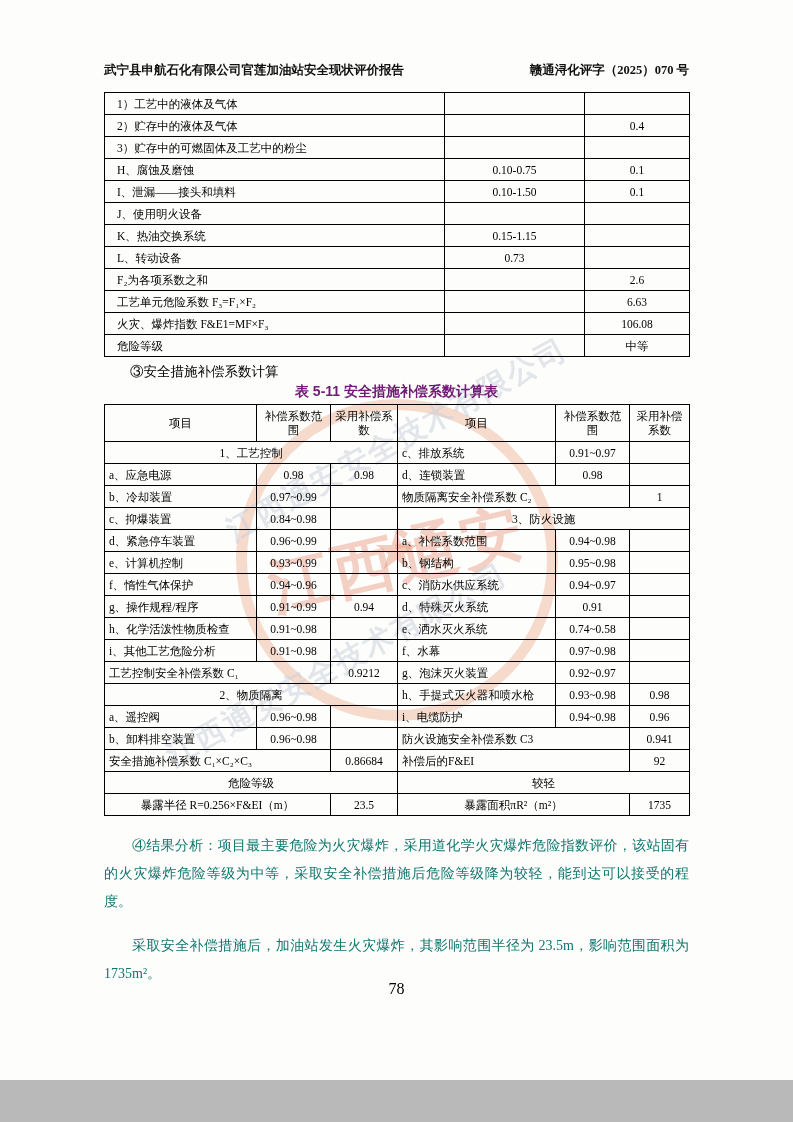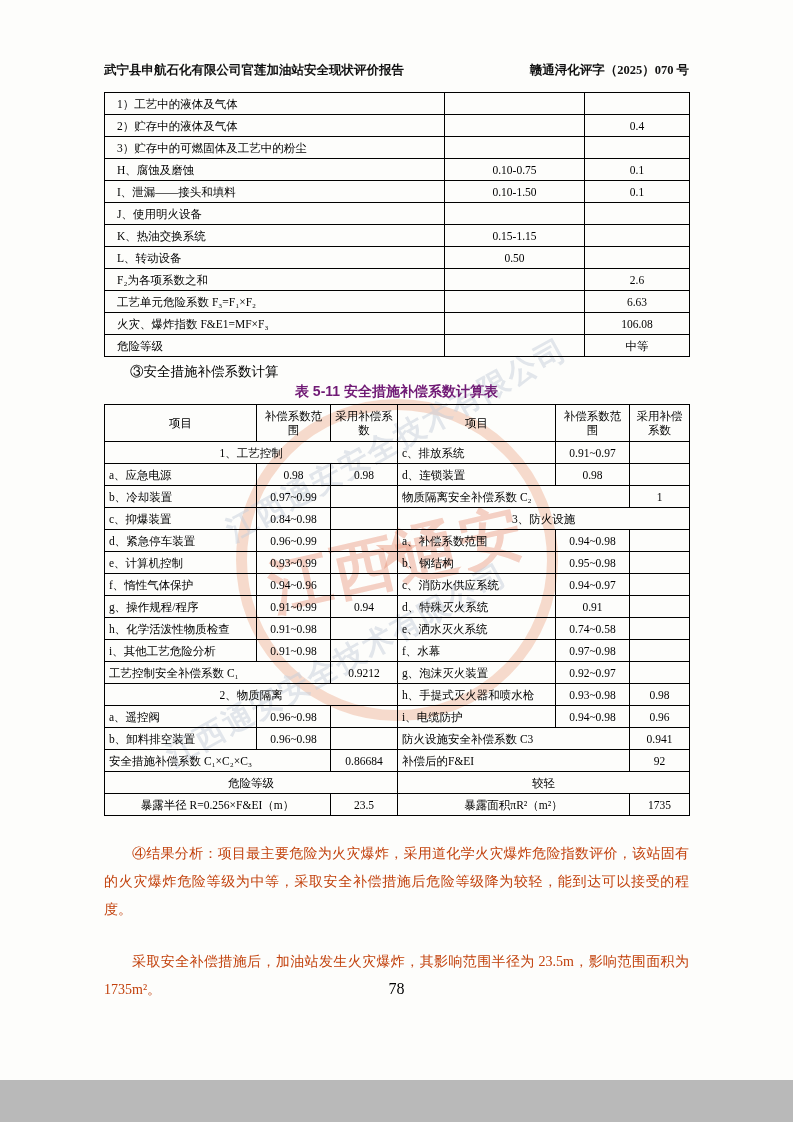--- a/index.html
+++ b/index.html
@@ -80,23 +80,23 @@
     font-size: 14px;
     font-weight: bold;
     text-align: center;
     margin: 2px 0 3px 0;
     color: #701a75;
   }
   .para {
     font-family: "Liberation Serif", serif;
     font-size: 14px;
     line-height: 28px;
-    color: #c2410c;
+    color: #0f766e;
     text-align: justify;
-    margin-top: 24px;
+    margin-top: 16px;
   }
   .para.indent2 { text-indent: 28px; }
 
   .page-num {
     position: absolute;
     bottom: 82px;
     left: 0; right: 0;
     text-align: center;
     font-family: "Liberation Serif", serif;
     font-size: 16px;
@@ -230,21 +230,21 @@
             <td class="c"></td>
             <td class="c"></td>
           </tr>
           <tr>
             <td class="l indent">K、热油交换系统</td>
             <td class="c">0.15-1.15</td>
             <td class="c"></td>
           </tr>
           <tr>
             <td class="l indent">L、转动设备</td>
-            <td class="c">0.50</td>
+            <td class="c">0.73</td>
             <td class="c"></td>
           </tr>
           <tr>
             <td class="l indent">F₂为各项系数之和</td>
             <td class="c"></td>
             <td class="c">2.6</td>
           </tr>
           <tr>
             <td class="l indent">工艺单元危险系数 F₃=F₁×F₂</td>
             <td class="c"></td>

